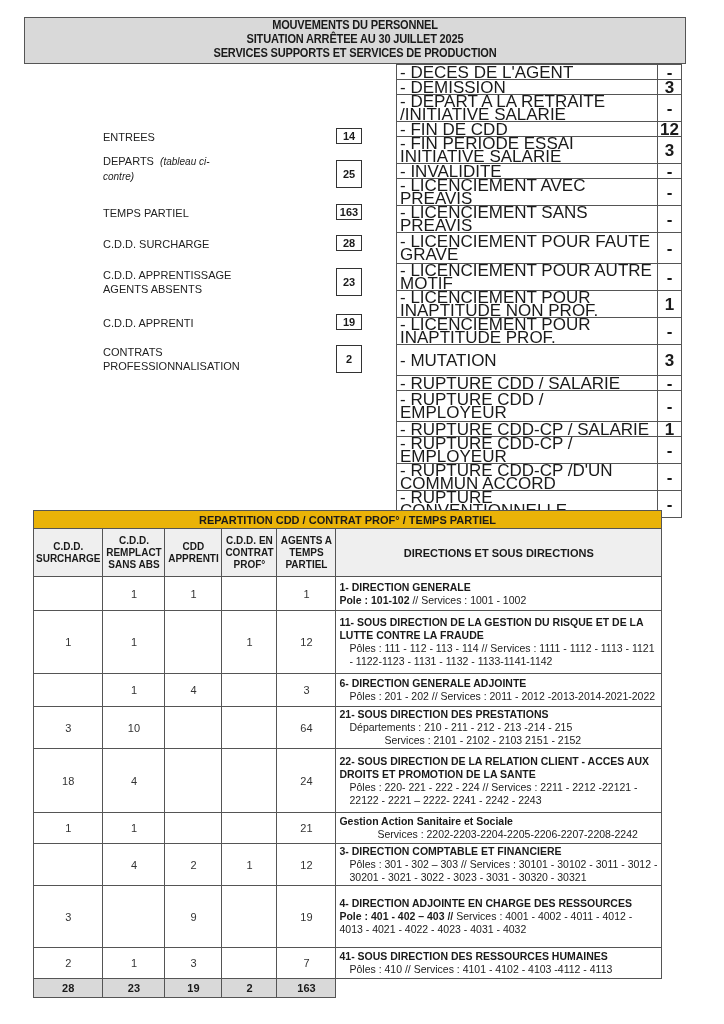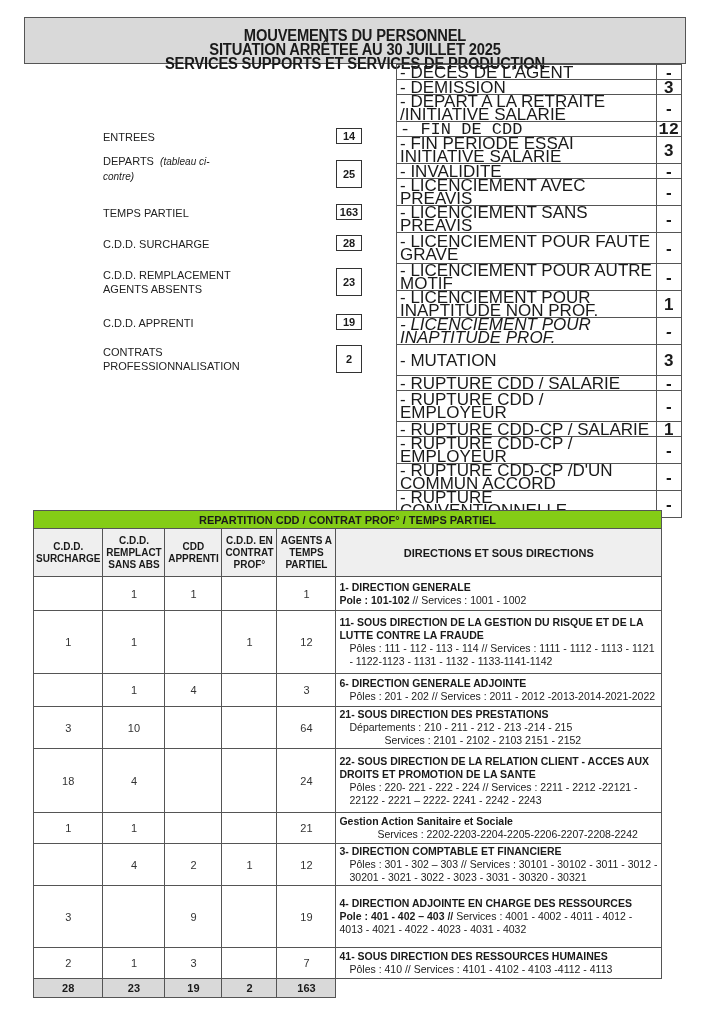--- a/index.html
+++ b/index.html
@@ -3,42 +3,42 @@
 <meta charset="utf-8">
 <style>
   html, body { margin: 0; padding: 0; background: #ffffff; }
   body { width: 724px; height: 1024px; position: relative; overflow: hidden;
          font-family: "Liberation Sans", sans-serif; color: #1a1a1a; }
   .abs { position: absolute; }
 
   
   .header-box { left: 24px; top: 17px; width: 662px; height: 47px;
     background: #d9d9d9; border: 1.5px solid #555; box-sizing: border-box;
-    text-align: center; font-weight: bold; font-size: 16px; line-height: 14px;
-    padding-top: 11px; letter-spacing: -0.2px; }
+    text-align: center; font-weight: bold; font-size: 12px; line-height: 14px;
+    padding-top: 0; letter-spacing: -0.2px; }
   .header-box div { transform: scaleX(0.92); }
 
   
   .sum-label { position: absolute; left: 103px; font-size: 11px; line-height: 14px; color: #222; }
   .sum-label i { font-size: 10px; }
   .sum-box { position: absolute; left: 336px; width: 26px; border: 1.3px solid #333;
     box-sizing: border-box; text-align: center; font-weight: bold; font-size: 11px;
     display: flex; align-items: center; justify-content: center; }
 
   
   table.dep { position: absolute; left: 396px; top: 64px; width: 286px;
     border-collapse: collapse; font-size: 17px; }
   table.dep td { border: 1px solid #555; padding: 0 3px; line-height: 13px; }
   table.dep td.v { width: 14px; text-align: center; font-weight: bold; padding: 0 2px; }
 
   
   table.rep { position: absolute; left: 33px; top: 510px; width: 629px;
     border-collapse: collapse; font-size: 10.5px; }
   table.rep td, table.rep th { border: 1px solid #555; }
-  table.rep .title-row th { background: #84cc16; font-size: 11px; height: 17px;
+  table.rep .title-row th { background: #eab308; font-size: 11px; height: 17px;
     padding: 0; text-align: center; }
   table.rep .head-row th { background: #efefef; font-size: 10px; line-height: 12px;
     height: 47px; text-align: center; padding: 0 2px; }
   table.rep .head-row th.dir { font-size: 11px; }
   table.rep td.n { text-align: center; font-size: 11px; color: #333; }
   table.rep td.d { padding: 1px 3px; line-height: 13px; font-size: 10.5px; }
   table.rep td.d .t { font-weight: bold; }
   table.rep td.d .s { padding-left: 10px; }
   table.rep td.d .s2 { padding-left: 45px; }
   table.rep td.d .c { padding-left: 38px; }
@@ -65,21 +65,21 @@
   </div>
   <div class="sum-box" style="top:160px;height:28px">25</div>
 
   <div class="sum-label" style="top:206px">TEMPS PARTIEL</div>
   <div class="sum-box" style="top:204px;height:16px">163</div>
 
   <div class="sum-label" style="top:237px">C.D.D. SURCHARGE</div>
   <div class="sum-box" style="top:235px;height:16px">28</div>
 
   <div class="sum-label" style="top:268px">
-    <div>C.D.D. REMPLACEMENT</div>
+    <div>C.D.D. APPRENTISSAGE</div>
     <div>AGENTS ABSENTS</div>
   </div>
   <div class="sum-box" style="top:268px;height:28px">23</div>
 
   <div class="sum-label" style="top:316px">C.D.D. APPRENTI</div>
   <div class="sum-box" style="top:314px;height:16px">19</div>
 
   <div class="sum-label" style="top:345px">
     <div>CONTRATS</div>
     <div>PROFESSIONNALISATION</div>
@@ -94,21 +94,21 @@
         <td class="v">-</td>
       </tr>
       <tr style="height: 15px; margin-left: 37px;">
         <td>- DEMISSION</td>
         <td class="v">3</td>
       </tr>
       <tr style="height: 15px;">
         <td>- DEPART A LA RETRAITE /INITIATIVE SALARIE</td>
         <td class="v">-</td>
       </tr>
-      <tr style="height: 15px; font-family: Liberation Mono, monospace;">
+      <tr style="height: 15px;">
         <td>- FIN DE CDD</td>
         <td class="v">12</td>
       </tr>
       <tr style="height: 26px;">
         <td>- FIN PERIODE ESSAI INITIATIVE SALARIE</td>
         <td class="v">3</td>
       </tr>
       <tr style="height: 15px;">
         <td>- INVALIDITE</td>
         <td class="v">-</td>
@@ -126,21 +126,21 @@
         <td class="v">-</td>
       </tr>
       <tr style="height: 15px;">
         <td>- LICENCIEMENT POUR AUTRE MOTIF</td>
         <td class="v">-</td>
       </tr>
       <tr style="height: 21px; margin-top: 16px;">
         <td>- LICENCIEMENT POUR INAPTITUDE NON PROF.</td>
         <td class="v">1</td>
       </tr>
-      <tr style="height: 15px; font-style: italic;">
+      <tr style="height: 15px;">
         <td>- LICENCIEMENT POUR INAPTITUDE PROF.</td>
         <td class="v">-</td>
       </tr>
       <tr style="height: 31px;">
         <td>- MUTATION</td>
         <td class="v">3</td>
       </tr>
       <tr style="height: 15px;">
         <td>- RUPTURE CDD / SALARIE</td>
         <td class="v">-</td>

